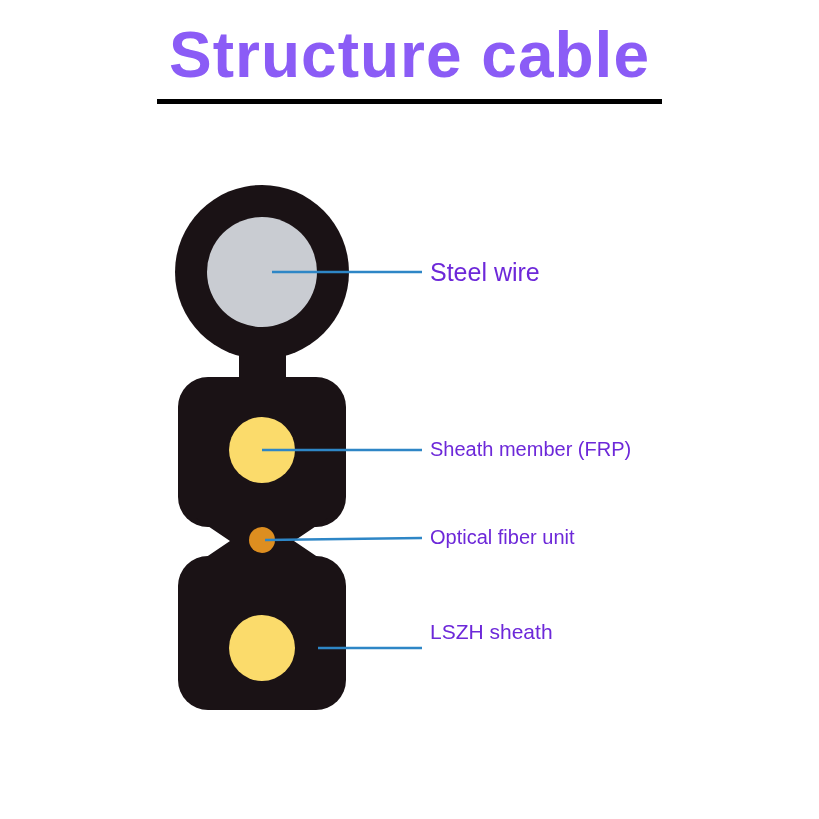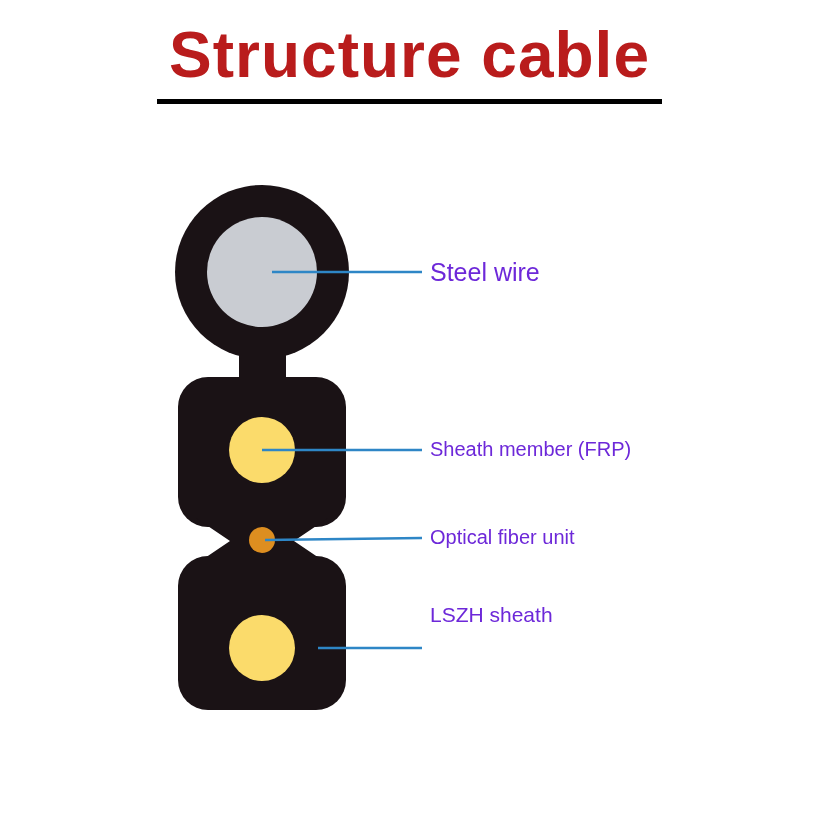--- a/index.html
+++ b/index.html
@@ -17,39 +17,39 @@
   .title-wrap {
     position: absolute;
     top: 22px; left: 0;
     width: 100%;
     text-align: center;
   }
   .title {
     display: inline-block;
     font-size: 64px;
     font-weight: bold;
-    color: #b91c1c;
+    color: #8b5cf6;
     letter-spacing: 1px;
     line-height: 1.05;
     border-bottom: 5px solid #000;
     padding: 0 12px 10px 12px;
   }
   svg.diagram {
     position: absolute;
     left: 0; top: 0;
   }
   .label {
     position: absolute;
     color: #6d28d9;
     white-space: nowrap;
   }
   .label-steel { left: 430px; top: 258px; font-size: 25px; }
   .label-frp   { left: 430px; top: 438px; font-size: 20px; }
   .label-fiber { left: 430px; top: 526px; font-size: 20px; }
-  .label-lszh  { left: 430px; top: 603px; font-size: 21px; }
+  .label-lszh  { left: 430px; top: 620px; font-size: 21px; }
 </style>
 </head>
 <body>
 
 <div class="stage">
 
   <div class="title-wrap">
     <div class="title">Structure cable</div>
   </div>
 

